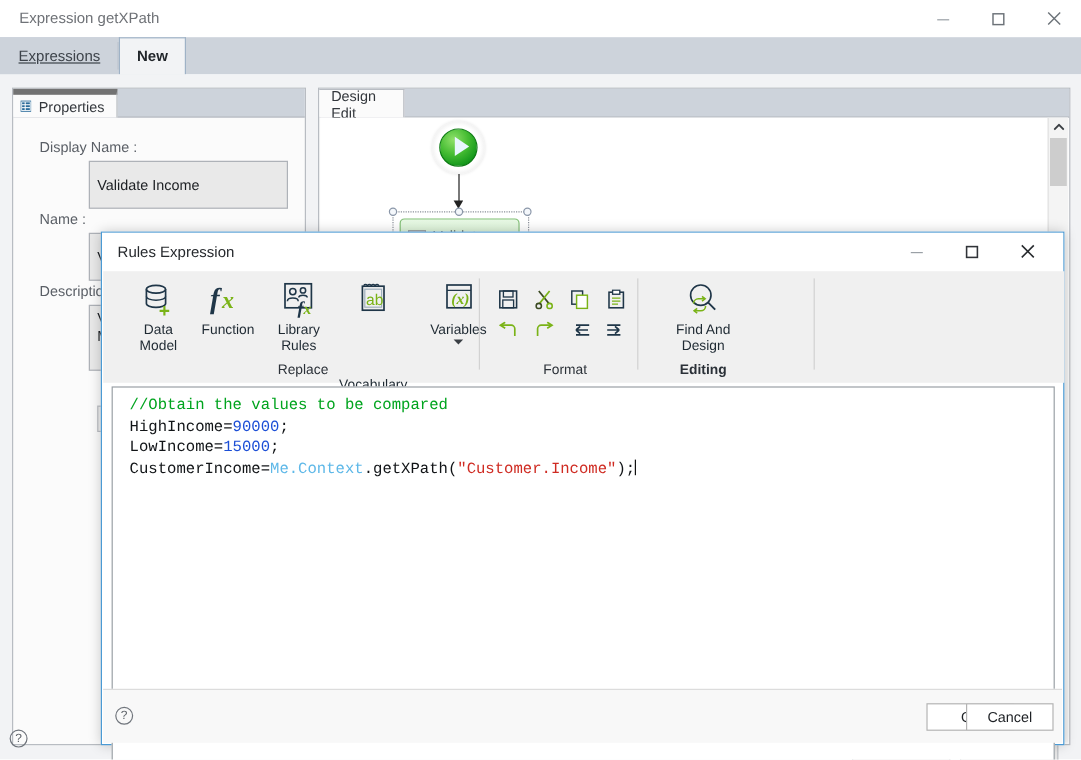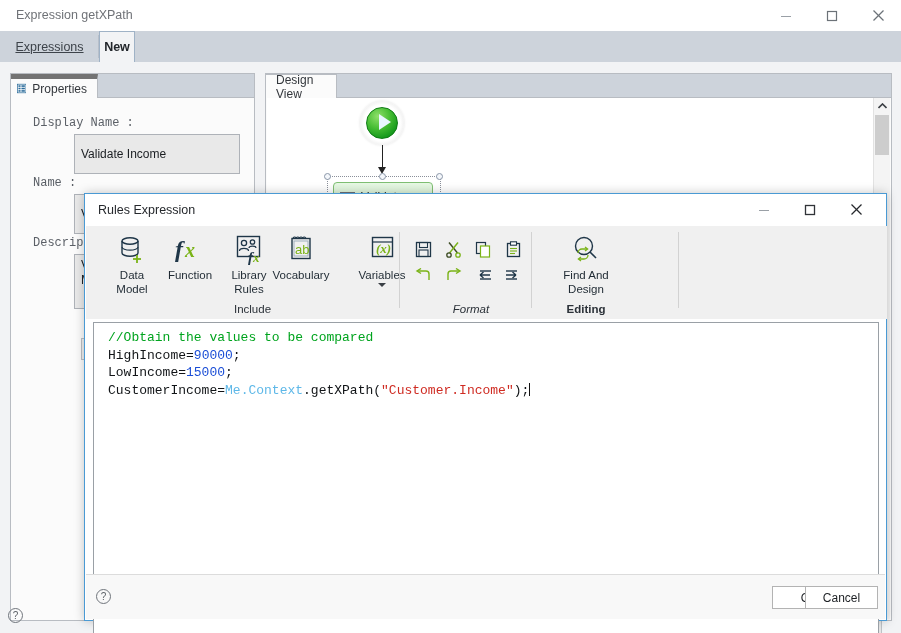--- a/index.html
+++ b/index.html
@@ -130,21 +130,20 @@
   }
   .panel-tab.plain {
     border-top: 1px solid #b8bcc2;
   }
 
   .field-label {
     position: absolute;
     font-size: 12px;
     color: #5a5f66;
     white-space: nowrap;
-    font-family: Liberation Mono, monospace;
   }
   .textinput {
     position: absolute;
     background: #e9e9e9;
     border: 1px solid #aeb2b8;
     box-sizing: border-box;
     font-size: 12px;
     color: #1b1e22;
     padding: 19px 6px;
     display: flex;
@@ -449,21 +448,21 @@
           <line x1="1.5" y1="1.5" x2="11.5" y2="11.5" stroke="#6c7278" stroke-width="1.2"></line>
           <line x1="11.5" y1="1.5" x2="1.5" y2="11.5" stroke="#6c7278" stroke-width="1.2"></line>
         </svg>
       </div>
     </div>
 
     <div class="bg-tabstrip">
       <div class="bg-tab inactive" style="left:0px; width:99px;text-decoration:underline;">
         <span>Expressions</span>
       </div>
-      <div class="bg-tab active" style="left:99px; width:36px;">
+      <div class="bg-tab active" style="left:99px; width:56px;">
         <span>New</span>
       </div>
     </div>
 
     <div class="bg-content">
 
       <div class="panel" style="left:10px; top:11px; width:245px; height:548px;">
         <div class="panel-tabbar">
           <div class="panel-tab" style="width:87px;">
             <svg width="13" height="13" viewBox="0 0 13 13">
@@ -494,21 +493,21 @@
           <span style="white-space:pre-line;">Va
 Mi</span>
         </div>
 
         <div class="ghost-btn" style="left:70px; top:264px; width:40px; height:22px;"></div>
       </div>
 
       <div class="panel" style="left:265px; top:11px; width:627px; height:548px;">
         <div class="panel-tabbar">
           <div class="panel-tab plain" style="width:71px; padding-left:10px;">
-            <span>Design View</span>
+            <span>Design Edit</span>
           </div>
         </div>
 
         <div class="design-canvas">
 
           <div class="start-node" style="left:93px; top:3px;">
             <div class="inner"></div>
             <div class="tri"></div>
           </div>
 
@@ -602,21 +601,21 @@
               <circle cx="19.5" cy="9" r="2.2" fill="none" stroke="#1f3648" stroke-width="1.3"></circle>
               <path d="M16 15 C16 12.4 23 12.4 23 15" fill="none" stroke="#1f3648" stroke-width="1.3"></path>
               <text x="15" y="29" font-family="Liberation Serif, serif" font-size="15" font-style="italic" font-weight="bold" fill="#1f3648">f</text>
               <text x="20" y="29" font-family="Liberation Serif, serif" font-size="13" font-style="italic" font-weight="bold" fill="#7ab317">x</text>
             </svg>
           </div>
           <div class="rb-label">Library
 Rules</div>
         </div>
 
-        <div class="rb-item" style="left:160px; width:74px;">
+        <div class="rb-item" style="left:170px; width:74px;gap:46px;">
           <div class="rb-glyph">
             <svg width="32" height="32" viewBox="0 0 32 32">
               <path d="M8 5 q1.6 -2 3.2 0 q1.6 -2 3.2 0 q1.6 -2 3.2 0 q1.6 -2 3.2 0" fill="none" stroke="#1f3648" stroke-width="1.2"></path>
               <rect x="7" y="5.5" width="18" height="20" fill="none" stroke="#1f3648" stroke-width="1.4"></rect>
               <rect x="9" y="8" width="14" height="15" fill="none" stroke="#9fb0bd" stroke-width="1"></rect>
               <text x="10" y="21" font-family="Liberation Sans, sans-serif" font-size="13" fill="#7ab317">ab</text>
             </svg>
           </div>
           <div class="rb-label">Vocabulary</div>
         </div>
@@ -626,26 +625,26 @@
             <svg width="32" height="30" viewBox="0 0 32 30">
               <rect x="6.5" y="3.5" width="20" height="19" fill="none" stroke="#1f3648" stroke-width="1.4"></rect>
               <line x1="6.5" y1="8" x2="26.5" y2="8" stroke="#1f3648" stroke-width="1.2"></line>
               <text x="10" y="19" font-family="Liberation Serif, serif" font-size="13" font-style="italic" font-weight="bold" fill="#7ab317">(x)</text>
             </svg>
           </div>
           <div class="rb-label">Variables</div>
           <div class="rb-caret"></div>
         </div>
 
-        <div class="group-label" style="left:0px; width:297px;">Include</div>
+        <div class="group-label" style="left:0px; width:297px;">Replace</div>
       </div>
 
       <div class="ribbon-sep" style="left:313px;"></div>
 
-      <div class="ribbon-group" style="left:320px; width:130px;font-style:italic;">
+      <div class="ribbon-group" style="left:320px; width:130px;">
         <div class="mini-btn" style="left:6px; top:12px;">
           <svg width="17" height="17" viewBox="0 0 17 17">
             <rect x="1.5" y="1.5" width="14" height="14" fill="none" stroke="#1f3648" stroke-width="1.3"></rect>
             <rect x="4.5" y="1.5" width="8" height="5" fill="none" stroke="#1f3648" stroke-width="1.1"></rect>
             <rect x="4" y="9" width="9" height="6.5" fill="none" stroke="#1f3648" stroke-width="1.1"></rect>
           </svg>
         </div>
         <div class="mini-btn" style="left:36px; top:12px;">
           <svg width="17" height="17" viewBox="0 0 17 17">
             <line x1="4" y1="1.5" x2="12.5" y2="12" stroke="#3b4a22" stroke-width="1.4"></line>

